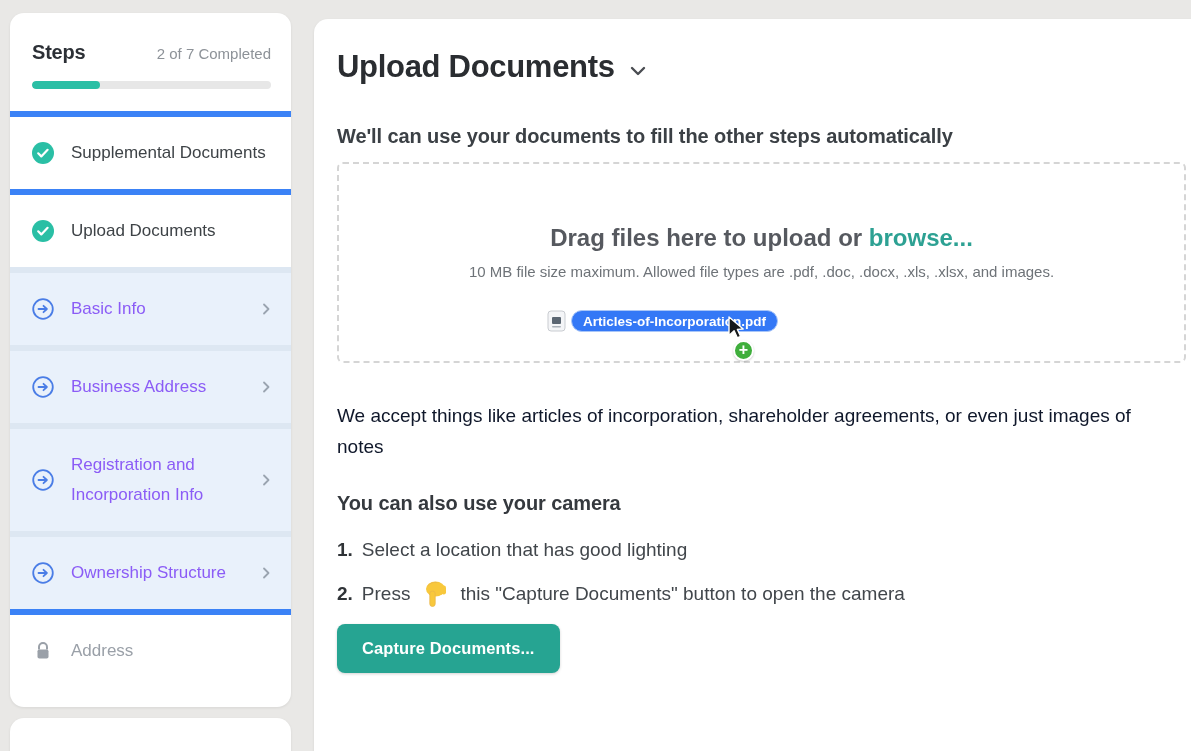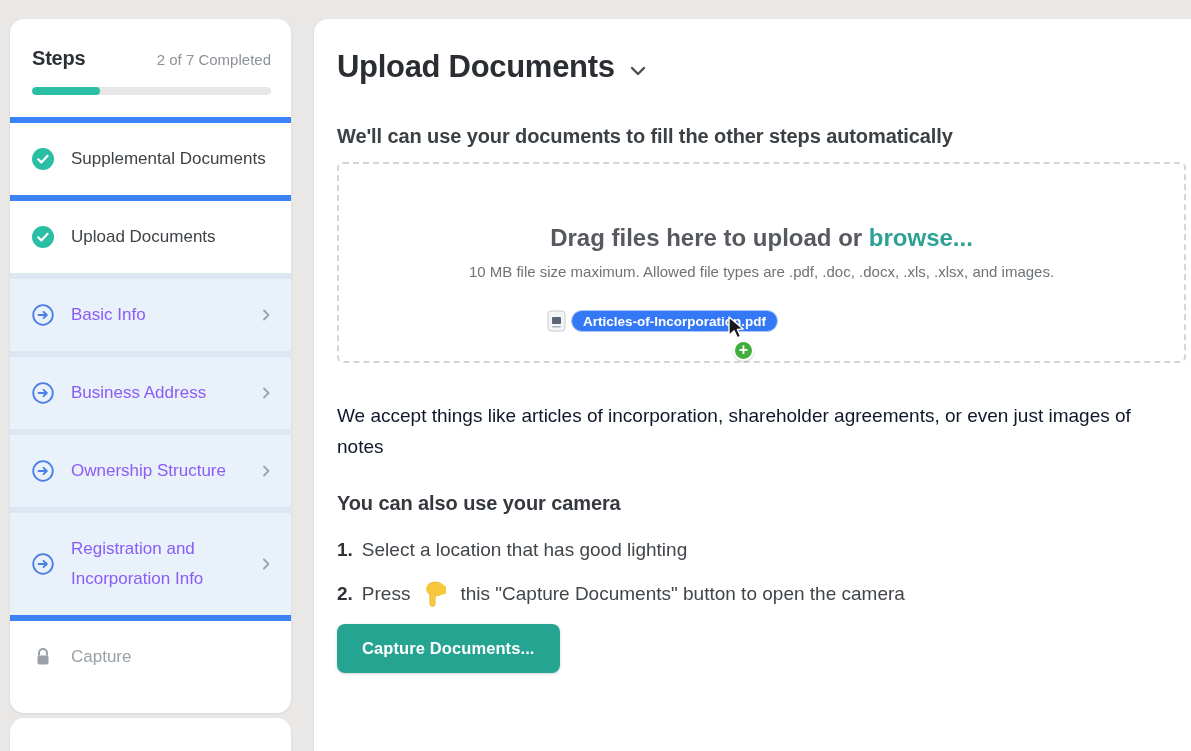--- a/index.html
+++ b/index.html
@@ -10,21 +10,21 @@
     color: #42474c;
     position: relative;
   }
   .card {
     position: absolute;
     background: #ffffff;
     border-radius: 14px;
     box-shadow: 0 1px 3px rgba(0,0,0,0.08);
   }
   
-  .sidebar { left: 10px; top: 19px; width: 281px; height: 694px; overflow: hidden; }
+  .sidebar { left: 10px; top: 13px; width: 281px; height: 694px; overflow: hidden; }
   .sidebar-header { padding: 28px 20px 0 22px; }
   .sidebar-header-row { display: flex; align-items: baseline; justify-content: space-between; }
   .steps-title { font-size: 20px; font-weight: 700; color: #2c3036; letter-spacing: -0.2px; }
   .steps-progress-label { font-size: 15px; color: #8d9298; }
   .progress-track {
     margin: 17px 0 22px 0; height: 8px; border-radius: 4px; background: #e7e7e7;
     overflow: hidden;
   }
   .progress-fill { height: 100%; border-radius: 4px; background: #2abfa5; width: 0; }
   .step-row {
@@ -144,43 +144,43 @@
     <svg class="row-chevron" viewBox="0 0 14 14">
         <path d="M5 2.5l4.5 4.5L5 11.5" fill="none" stroke="#9aa4b0" stroke-width="1.8" stroke-linecap="round" stroke-linejoin="round"></path>
       </svg>
   </div>
 
   <div class="step-row pending">
     <svg class="step-icon" viewBox="0 0 22 22">
         <circle cx="11" cy="11" r="9.8" fill="none" stroke="#4a7de6" stroke-width="1.8"></circle>
         <path d="M6.5 11h8M11.5 7.8l3.4 3.2-3.4 3.2" fill="none" stroke="#4a7de6" stroke-width="1.8" stroke-linecap="round" stroke-linejoin="round"></path>
       </svg>
+    <span class="step-label">Registration and Incorporation Info</span>
+    <svg class="row-chevron" viewBox="0 0 14 14">
+        <path d="M5 2.5l4.5 4.5L5 11.5" fill="none" stroke="#9aa4b0" stroke-width="1.8" stroke-linecap="round" stroke-linejoin="round"></path>
+      </svg>
+  </div>
+
+  <div class="step-row pending">
+    <svg class="step-icon" viewBox="0 0 22 22">
+        <circle cx="11" cy="11" r="9.8" fill="none" stroke="#4a7de6" stroke-width="1.8"></circle>
+        <path d="M6.5 11h8M11.5 7.8l3.4 3.2-3.4 3.2" fill="none" stroke="#4a7de6" stroke-width="1.8" stroke-linecap="round" stroke-linejoin="round"></path>
+      </svg>
     <span class="step-label">Ownership Structure</span>
-    <svg class="row-chevron" viewBox="0 0 14 14">
-        <path d="M5 2.5l4.5 4.5L5 11.5" fill="none" stroke="#9aa4b0" stroke-width="1.8" stroke-linecap="round" stroke-linejoin="round"></path>
-      </svg>
-  </div>
-
-  <div class="step-row pending">
-    <svg class="step-icon" viewBox="0 0 22 22">
-        <circle cx="11" cy="11" r="9.8" fill="none" stroke="#4a7de6" stroke-width="1.8"></circle>
-        <path d="M6.5 11h8M11.5 7.8l3.4 3.2-3.4 3.2" fill="none" stroke="#4a7de6" stroke-width="1.8" stroke-linecap="round" stroke-linejoin="round"></path>
-      </svg>
-    <span class="step-label">Registration and Incorporation Info</span>
     <svg class="row-chevron" viewBox="0 0 14 14">
         <path d="M5 2.5l4.5 4.5L5 11.5" fill="none" stroke="#9aa4b0" stroke-width="1.8" stroke-linecap="round" stroke-linejoin="round"></path>
       </svg>
   </div>
 
   <div class="step-row locked">
     <svg class="step-icon" viewBox="0 0 22 22">
         <path d="M7 9.5V7a4 4 0 0 1 8 0v2.5" fill="none" stroke="#9aa0a8" stroke-width="2"></path>
         <rect x="5.5" y="9.5" width="11" height="9" rx="1.8" fill="#9aa0a8"></rect>
       </svg>
-    <span class="step-label">Capture</span>
+    <span class="step-label">Address</span>
   </div>
 </div>
 
 <div class="card under-card"></div>
 
 <div class="card main">
   <div class="title-row">
     <span class="page-title">Upload Documents</span>
     <svg class="title-chevron" width="16" height="10" viewBox="0 0 16 10">
         <path d="M2 2l6 6 6-6" fill="none" stroke="#4a4d52" stroke-width="2.4" stroke-linecap="round" stroke-linejoin="round"></path>

